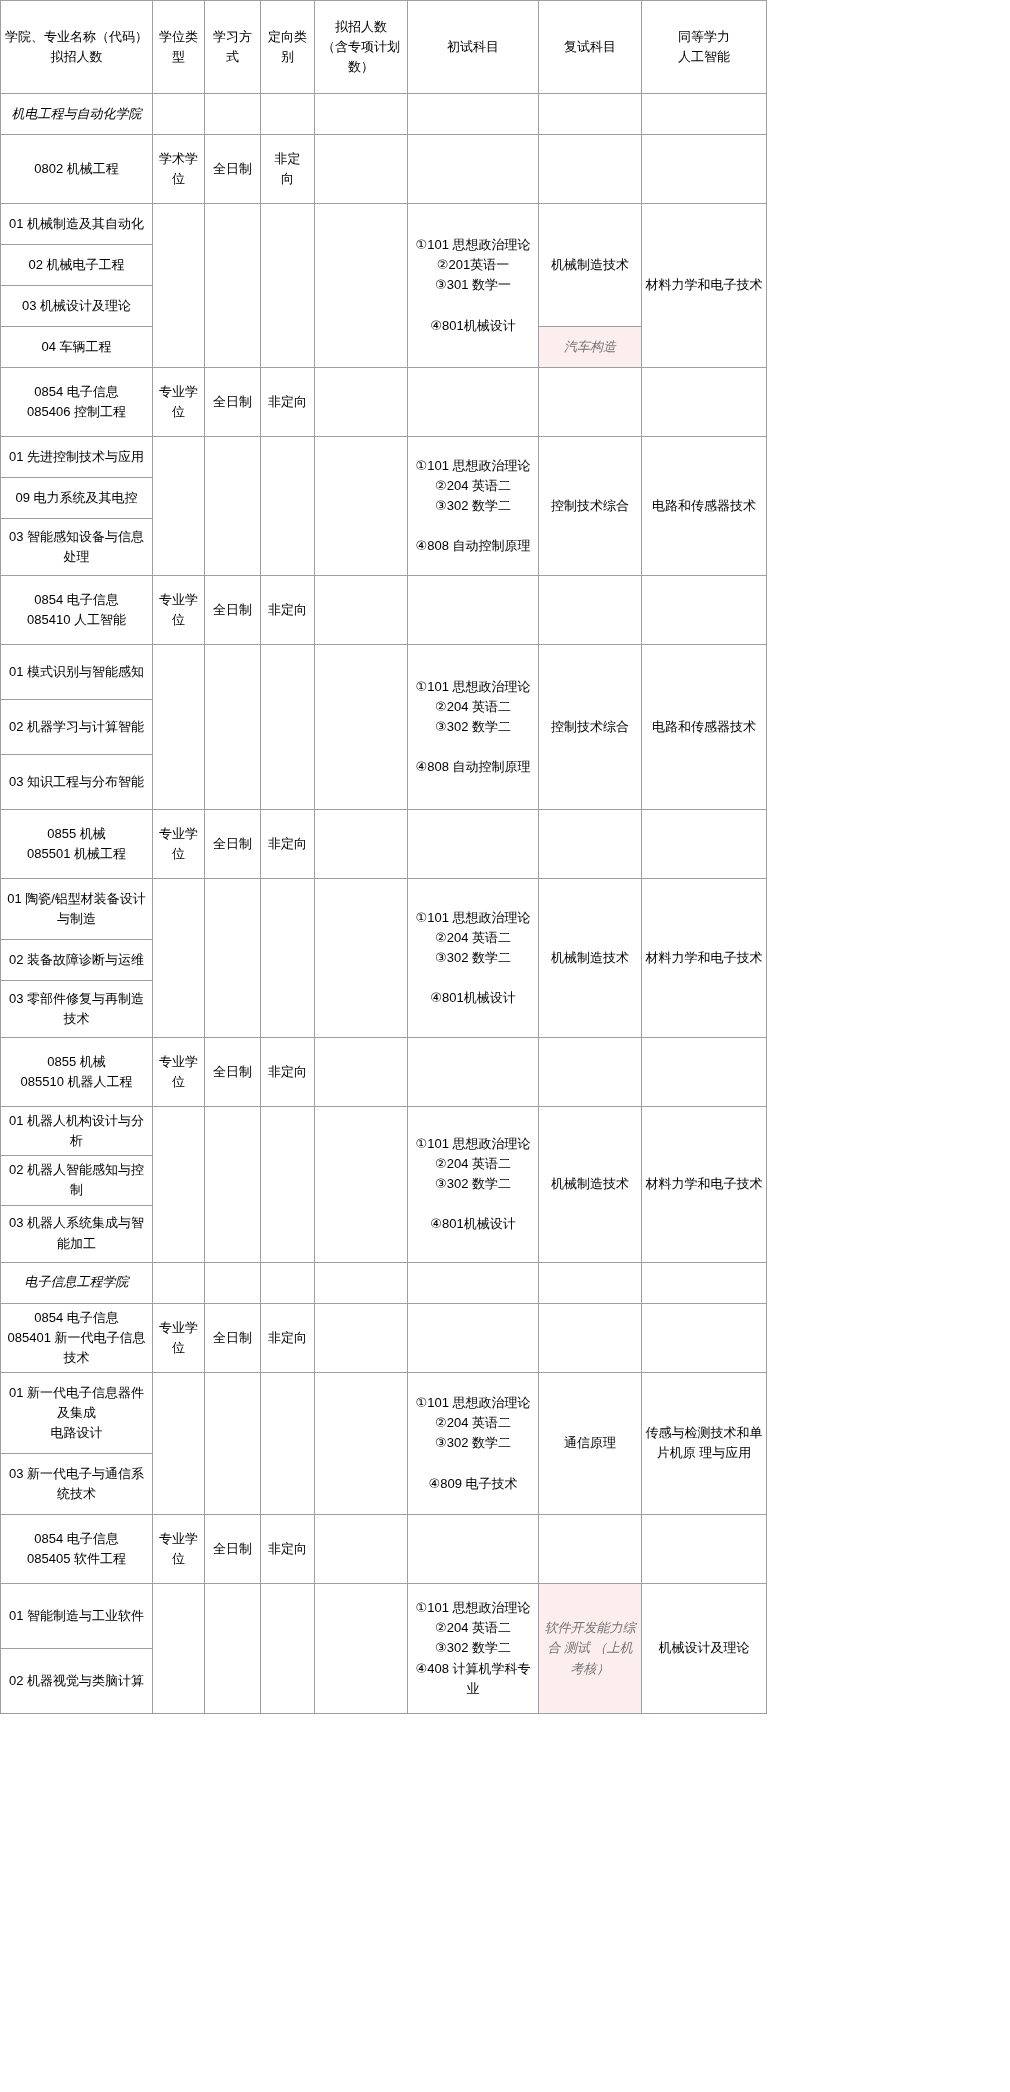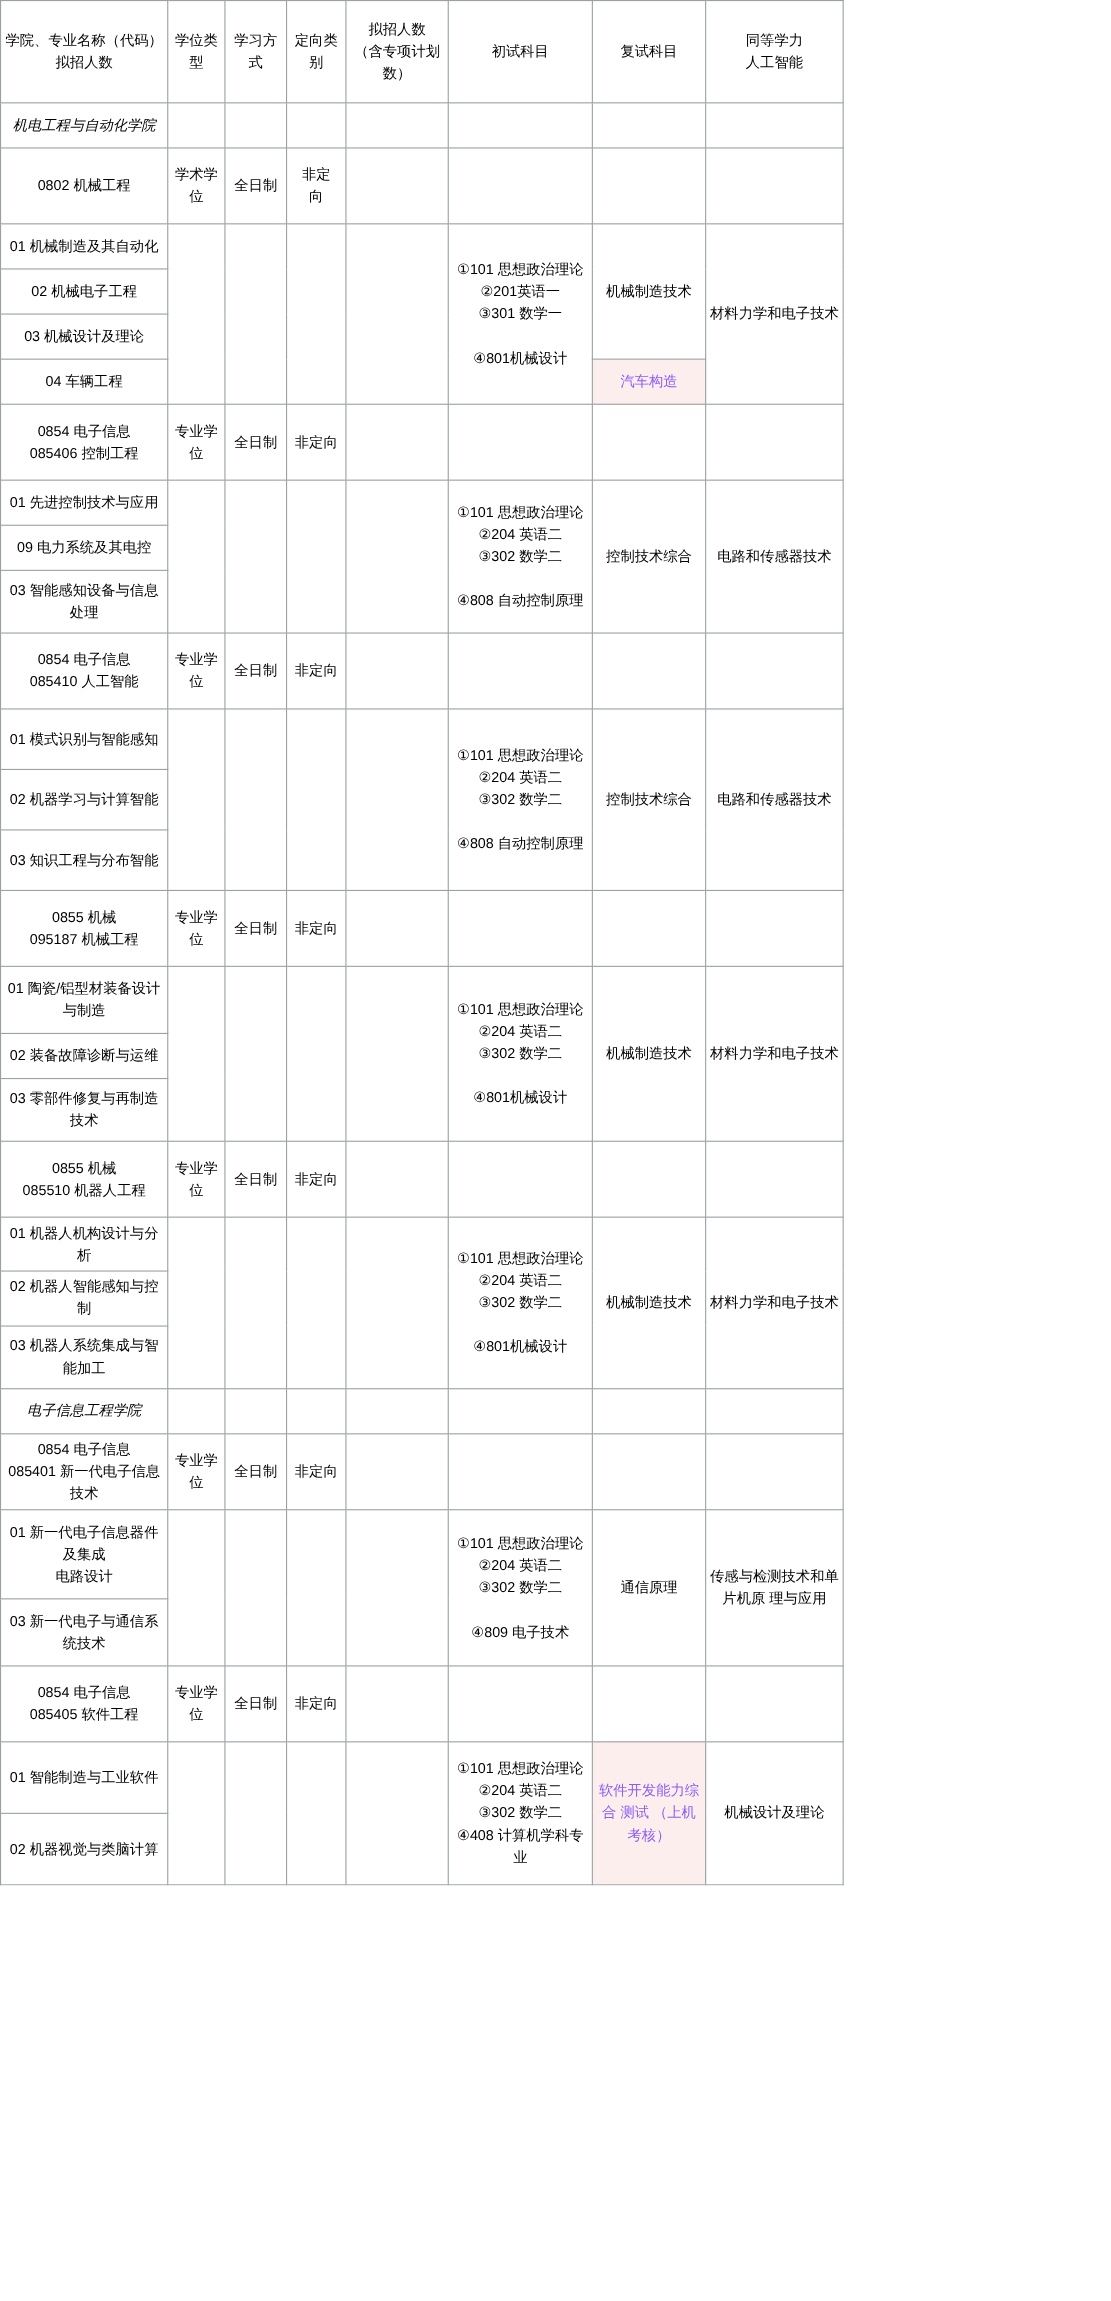--- a/index.html
+++ b/index.html
@@ -55,21 +55,22 @@
   .deg-row td { height: 60px; }
   .dir-cell {
     height: 32px;
   }
   .subject-cell {
     line-height: 2.0;
     padding: 6px 4px;
   }
   .subject-cell .ln { display: block; }
   .red {
-    color: #8b5cf6;
+    color: #737373;
+    font-style: italic;
   }
   .pinkbg {
     background: #fdeeee;
   }
 </style>
 </head>
 <body>
 
 <div id="sheet">
   <table class="admissions">
@@ -255,21 +256,21 @@
       <tr>
         <td style="height:46px">02 机器学习与计算智能</td>
       </tr>
       <tr>
         <td style="height:46px">03 知识工程与分布智能</td>
       </tr>
 
       <tr class="deg-row">
         <td>
           <span class="hdr-line">0855 机械</span>
-          <span class="hdr-line">095187 机械工程</span>
+          <span class="hdr-line">085501 机械工程</span>
         </td>
         <td>
           <span class="hdr-line">专业学</span>
           <span class="hdr-line">位</span>
         </td>
         <td>全日制</td>
         <td>非定向</td>
         <td></td>
         <td></td>
         <td></td>

